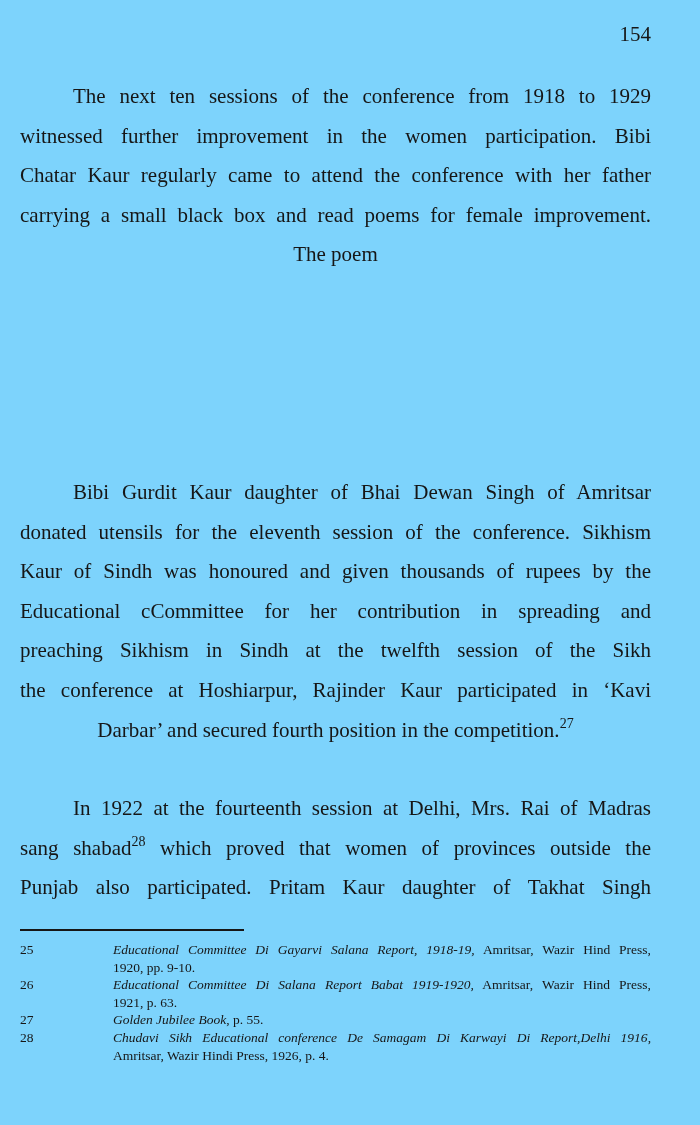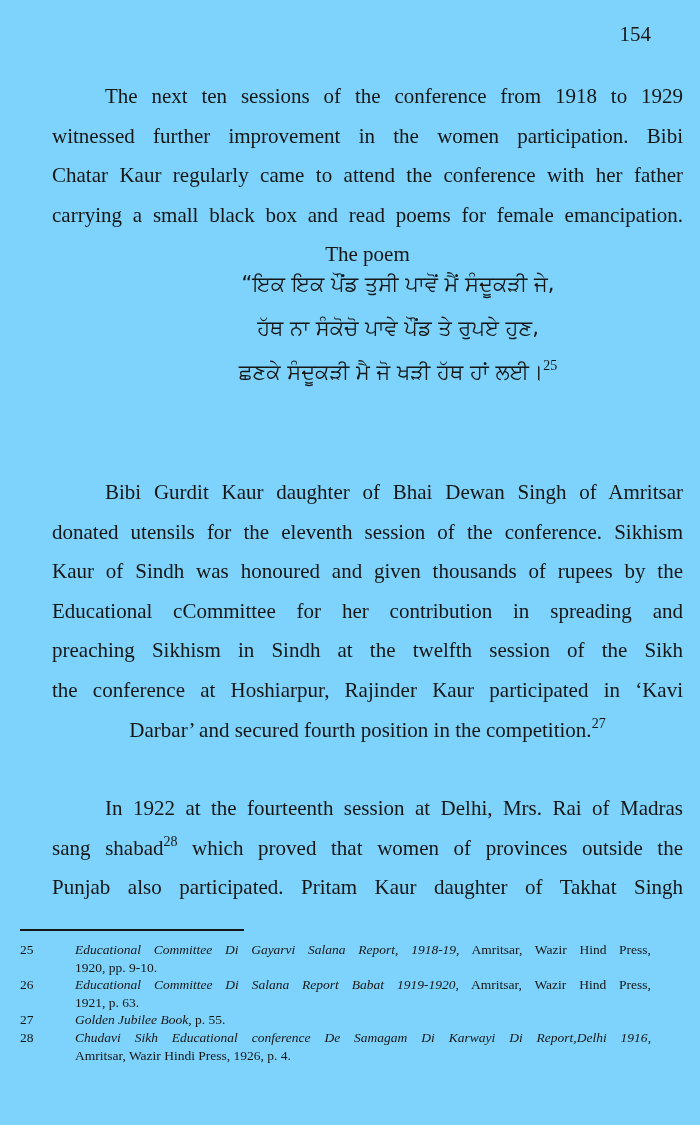--- a/index.html
+++ b/index.html
@@ -22,21 +22,20 @@
     right: 49px;
     font-size: 21px;
     line-height: 24px;
   }
   .block {
     position: absolute;
     left: 20px;
     width: 631px;
     font-size: 21px;
     line-height: 39.6px;
-    margin-left: 32px;
   }
   .jline {
     text-align: justify;
     text-align-last: justify;
   }
   .lline {
     text-align: center;
   }
   .indent {
     padding-left: 53px;
@@ -77,46 +76,42 @@
     display: flex;
     align-items: flex-start;
   }
   .fnnum {
     flex: 0 0 55px;
     width: 55px;
   }
   .fnbody {
     flex: 1 1 auto;
     min-width: 0;
+    margin-left: 38px;
   }
   .fnline.just {
     text-align: justify;
     text-align-last: justify;
   }
 </style>
 </head>
 <body>
 
 <div class="page">
 
   <div class="pagenum">154</div>
 
   <div class="block" style="top:77px">
     <div class="jline indent">The next ten sessions of the conference from 1918 to 1929</div>
     <div class="jline">witnessed further improvement in the women participation.  Bibi</div>
     <div class="jline">Chatar Kaur regularly came to attend the conference with her father</div>
-    <div class="jline">carrying a small black box and read poems for female emancipation.</div>
+    <div class="jline">carrying a small black box and read poems for female improvement.</div>
     <div class="lline">The poem</div>
   </div>
 
-  <div class="verse" style="top:262px">
-    <div class="lline">“ਇਕ ਇਕ ਪੌਂਡ ਤੁਸੀ ਪਾਵੋਂ ਮੈਂ ਸੰਦੂਕੜੀ ਜੇ,</div>
-    <div class="lline">ਹੱਥ ਨਾ ਸੰਕੋਚੋ ਪਾਵੇ ਪੌਂਡ ਤੇ ਰੁਪਏ ਹੁਣ,</div>
-    <div class="lline"><span>ਛਣਕੇ ਸੰਦੂਕੜੀ ਮੈ ਜੋ ਖੜੀ ਹੱਥ ਹਾਂ ਲਈ।</span><sup class="fnref">25</sup></div>
-  </div>
 
 
   <div class="block" style="top:473px">
     <div class="jline indent">Bibi Gurdit Kaur daughter of Bhai Dewan Singh of Amritsar</div>
     <div class="jline">donated utensils for the eleventh session of the conference.  Sikhism</div>
     <div class="jline">Kaur of Sindh was honoured and given thousands of rupees by the</div>
     <div class="jline">Educational cCommittee for her contribution in spreading and</div>
     <div class="jline">preaching Sikhism in Sindh at the twelfth session of the Sikh</div>
     <div class="jline">the conference at Hoshiarpur, Rajinder Kaur participated in ‘Kavi</div>
     <div class="lline"><span>Darbar’ and secured fourth position in the competition.</span><sup class="fnref">27</sup></div>

